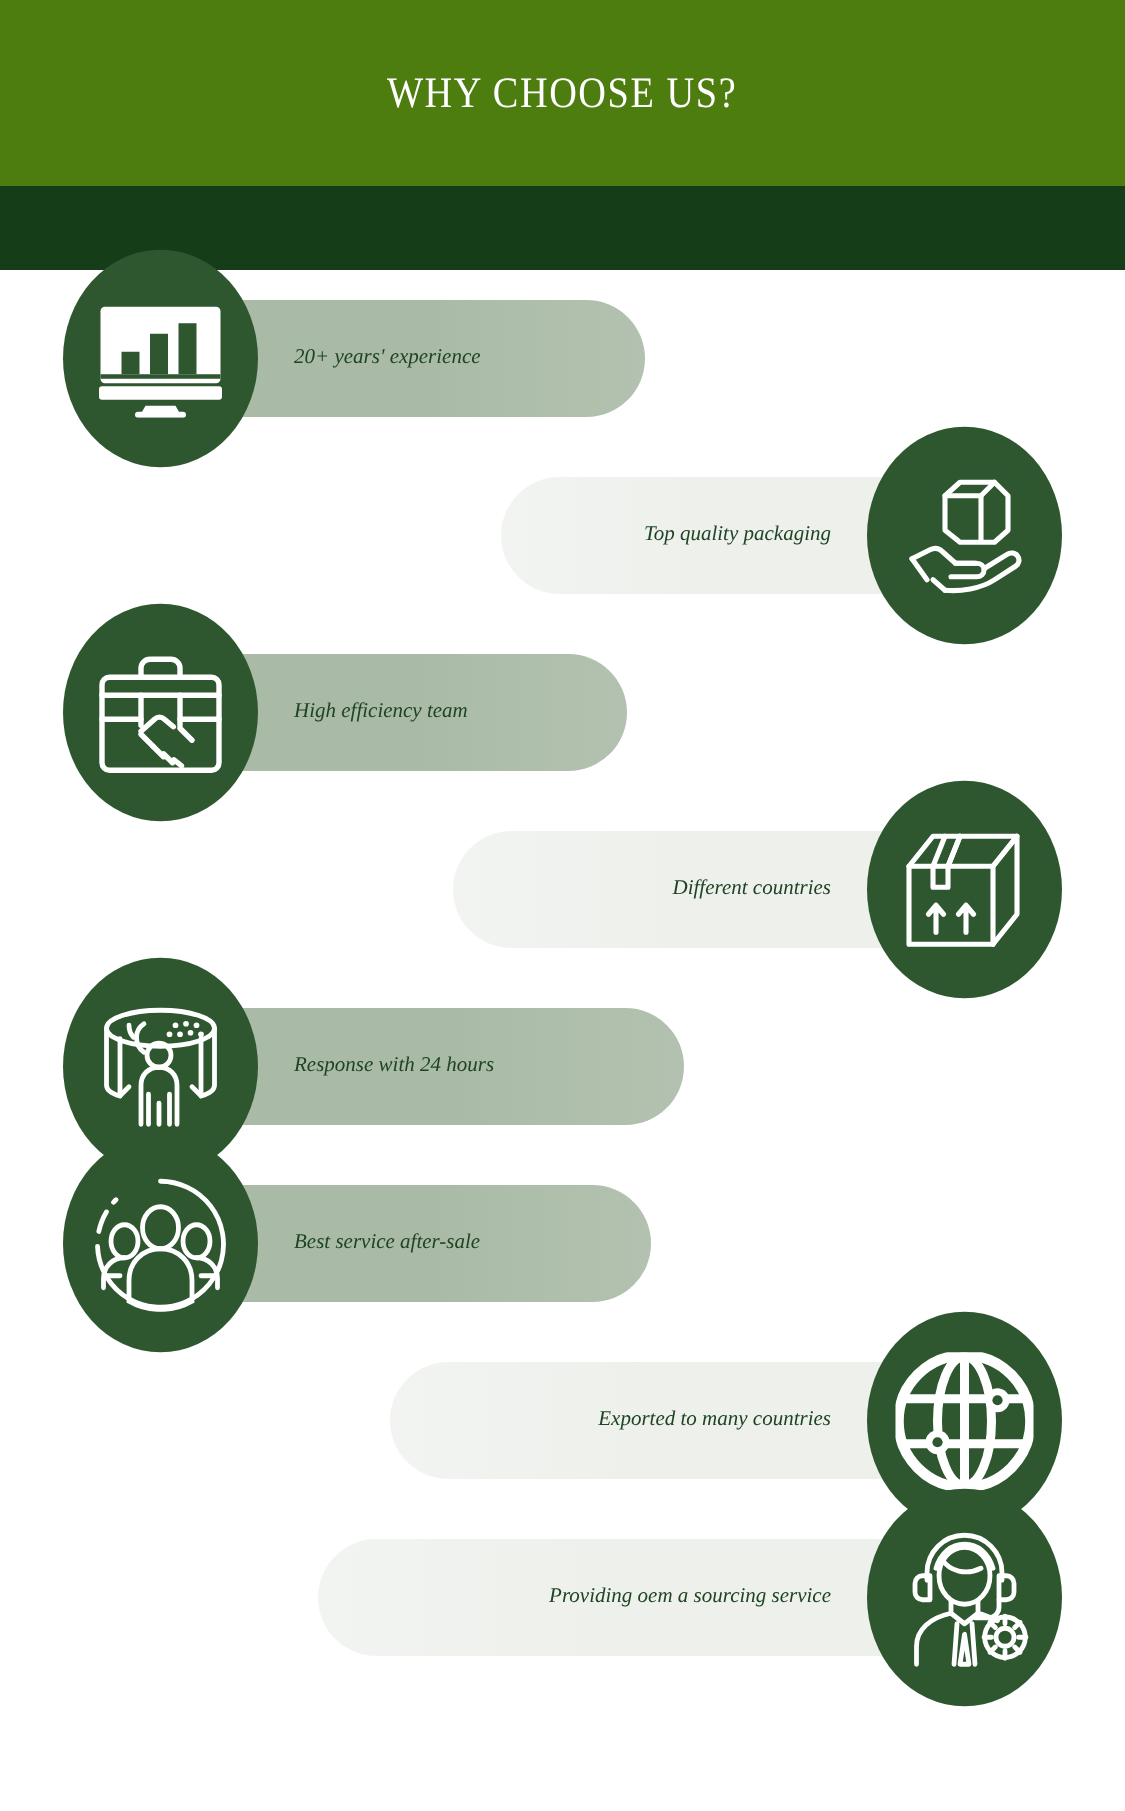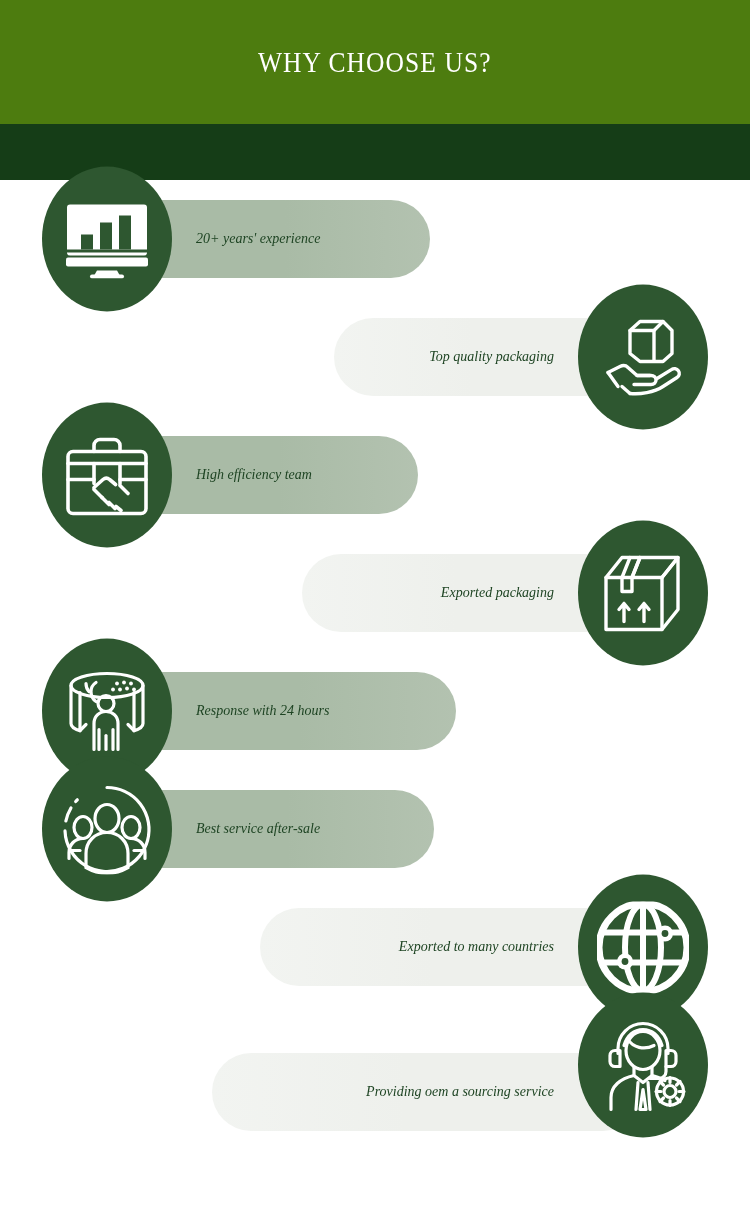--- a/index.html
+++ b/index.html
@@ -100,21 +100,21 @@
   }
 
   
   .row[data-w="r1"] .pill { width: 322px; }
   .row[data-w="r2"] .pill { width: 308px; }
   .row[data-w="r3"] .pill { width: 310px; }
   .row[data-w="r4"] .pill { width: 340px; }
   .row[data-w="r5"] .pill { width: 348px; }
   .row[data-w="r6"] .pill { width: 382px; }
   .row[data-w="r7"] .pill { width: 326px; }
-  .row[data-w="r8"] .pill { width: 430px; margin-top: 27px; }
+  .row[data-w="r8"] .pill { width: 430px; }
 </style>
 </head>
 <body>
 
 <div class="header">
   <div class="header-band-light">
     <div class="header-title">WHY CHOOSE US?</div>
   </div>
   <div class="header-band-dark"></div>
 </div>
@@ -179,21 +179,21 @@
           <path d="M45 69l6 6"></path>
           <path d="M52 73l5 4"></path>
           <path d="M56 52l8 8"></path>
         </svg>
       </span>
     </div>
   </div>
 
   <div class="row right" data-w="r4">
     <div class="pill">
-      <span class="pill-label">Exported packaging</span>
+      <span class="pill-label">Different countries</span>
     </div>
     <div class="circle">
       <span>
         <svg width="86" height="84" viewBox="0 0 86 84" fill="none" stroke="#ffffff" stroke-width="3.4" stroke-linecap="round" stroke-linejoin="round">
           <path d="M6 26v52h56V26z"></path>
           <path d="M6 26L22 6h56L62 26"></path>
           <path d="M62 26l16-20v52L62 78"></path>
           <path d="M30 6l-8 20v14h10V26l8-20"></path>
           <path d="M40 6l-8 20"></path>
           <path d="M24 52v18M24 52l-5 6M24 52l5 6"></path>

